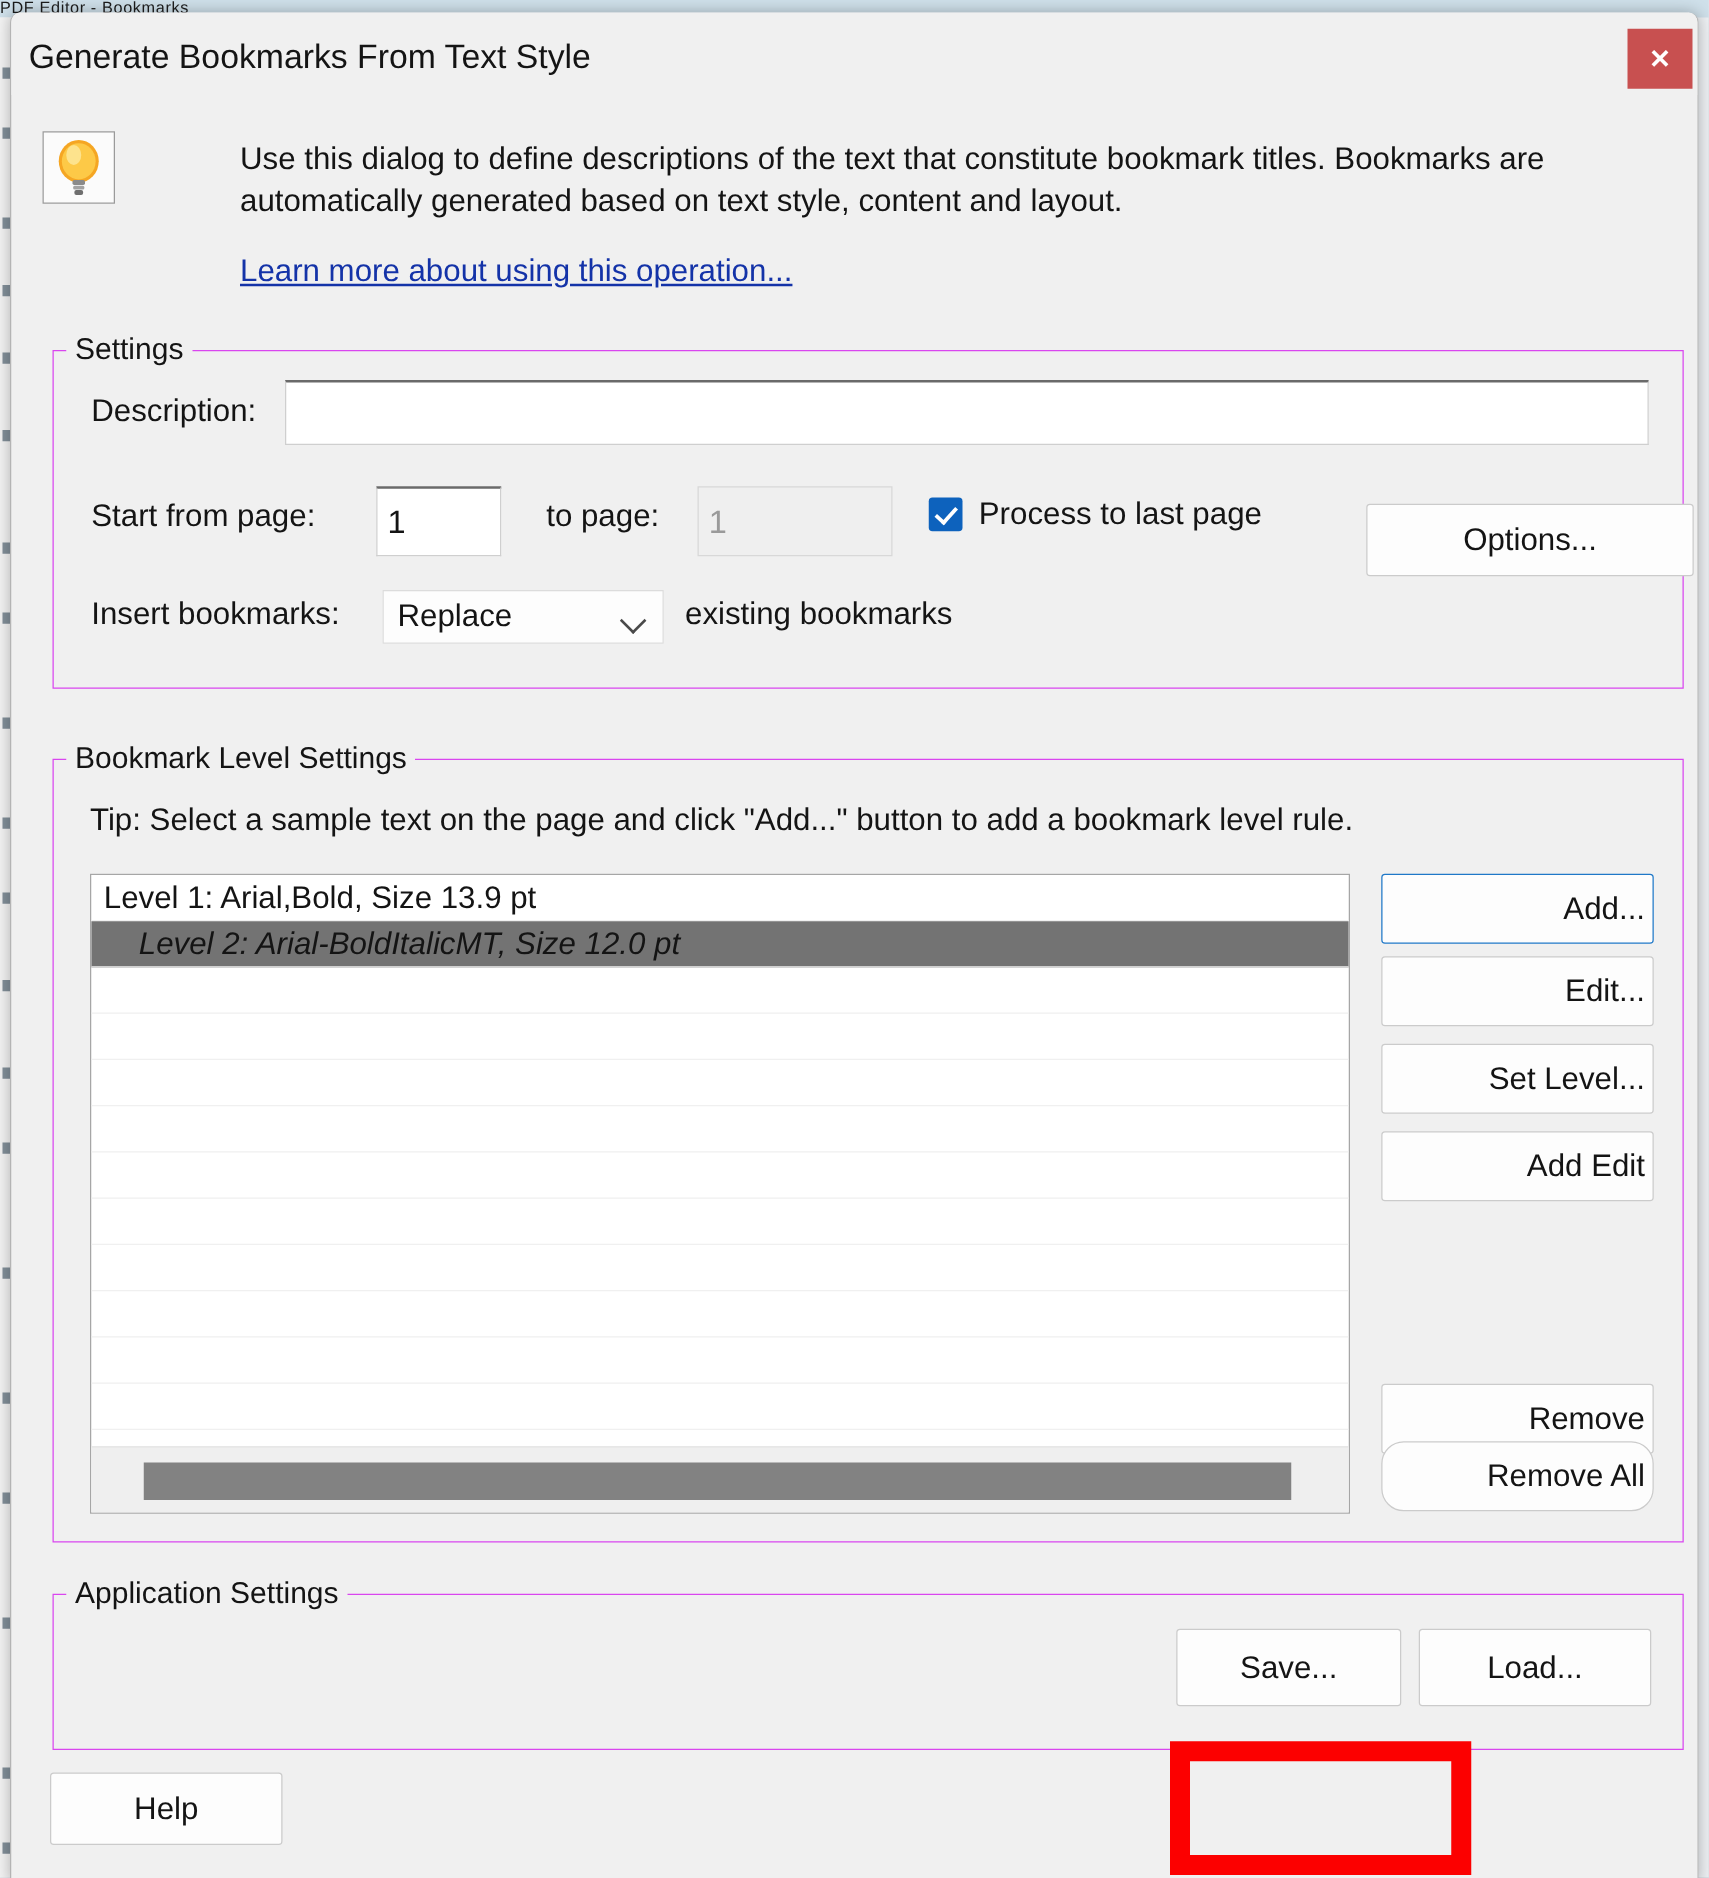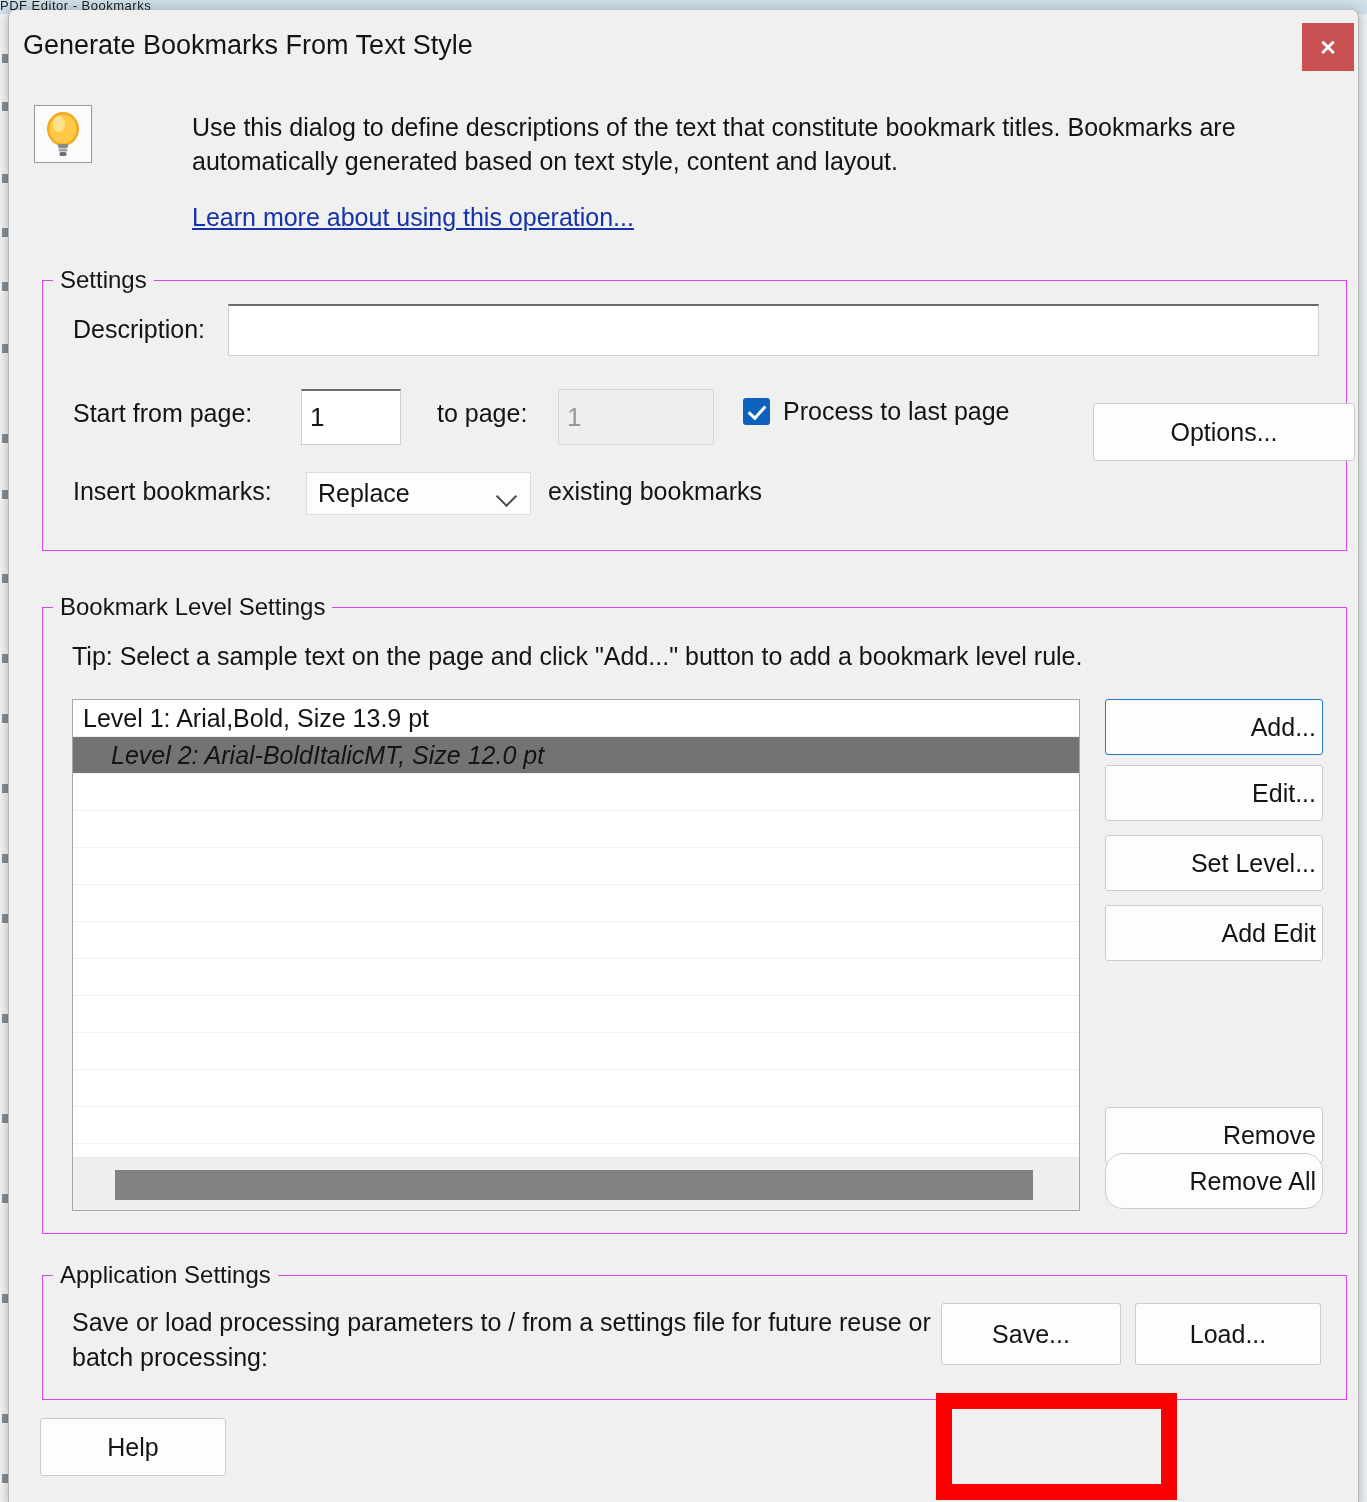--- a/index.html
+++ b/index.html
@@ -429,21 +429,20 @@
     <button class="btn sidebtn focused" style="top:91px;">Add...</button>
     <button class="btn sidebtn" style="top:157px;">Edit...</button>
     <button class="btn sidebtn" style="top:227px;">Set Level...</button>
     <button class="btn sidebtn" style="top:297px;">Add Edit</button>
     <button class="btn sidebtn" style="top:479px;margin-top:20px;">Remove</button>
     <button class="btn sidebtn" style="top:545px;border-radius:18px;">Remove All</button>
   </div>
 
   <div id="appsettings-group" class="groupbox">
     <div class="group-legend">Application Settings</div>
-    <div id="appsettings-text">Save or load processing parameters to / from a settings file for future reuse or batch processing:</div>
     <button id="save-button" class="btn">Save...</button>
     <button id="load-button" class="btn">Load...</button>
   </div>
 
   <button id="help-button" class="btn">Help</button>
 
   <div id="highlight-rect"></div>
 </div>
 
 </body></html>

